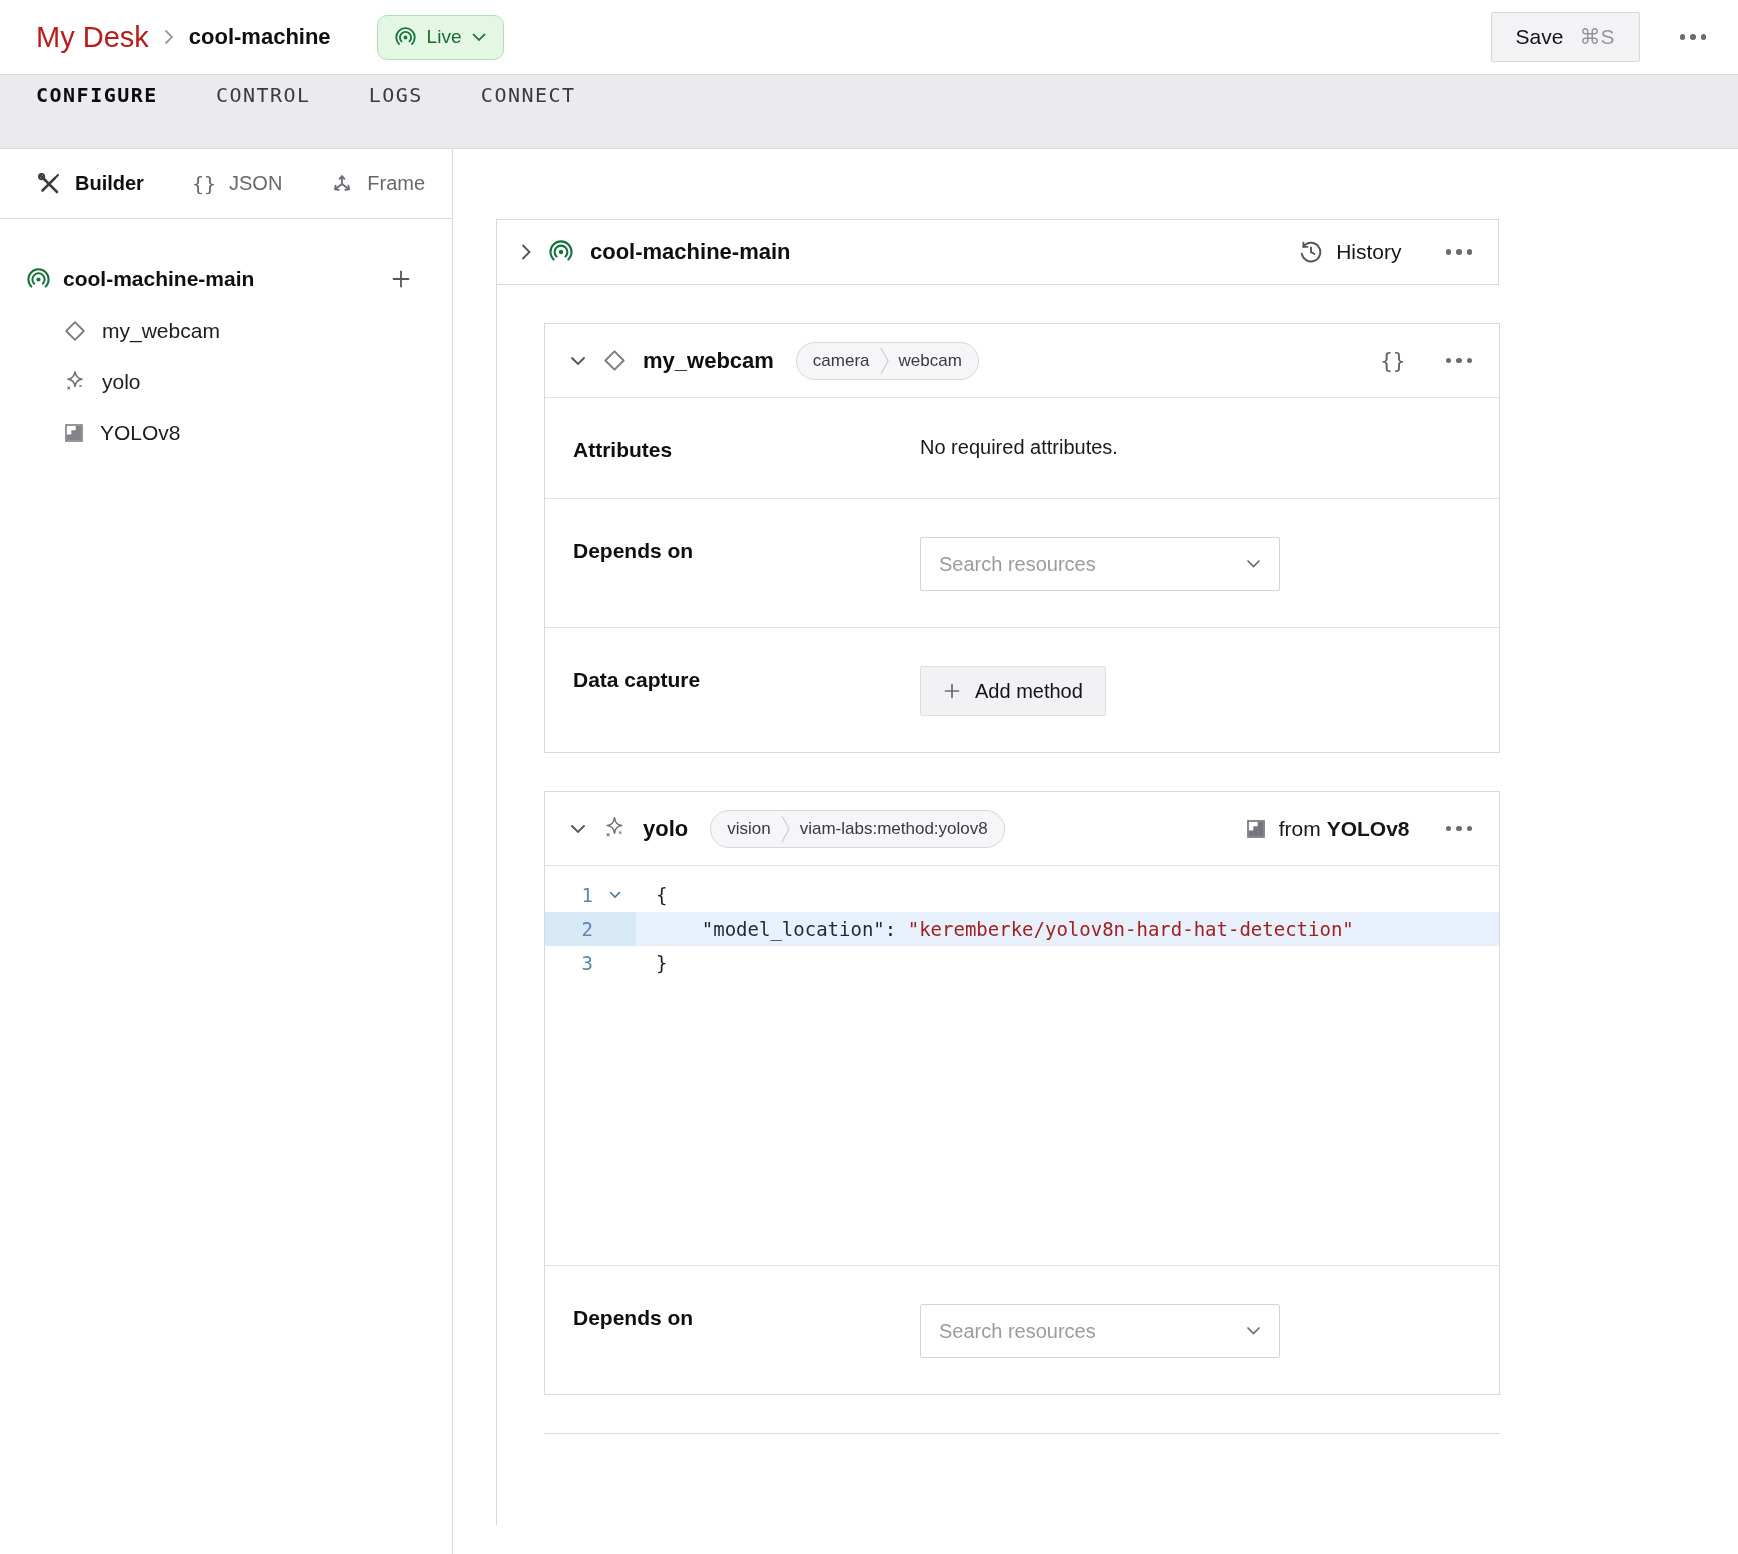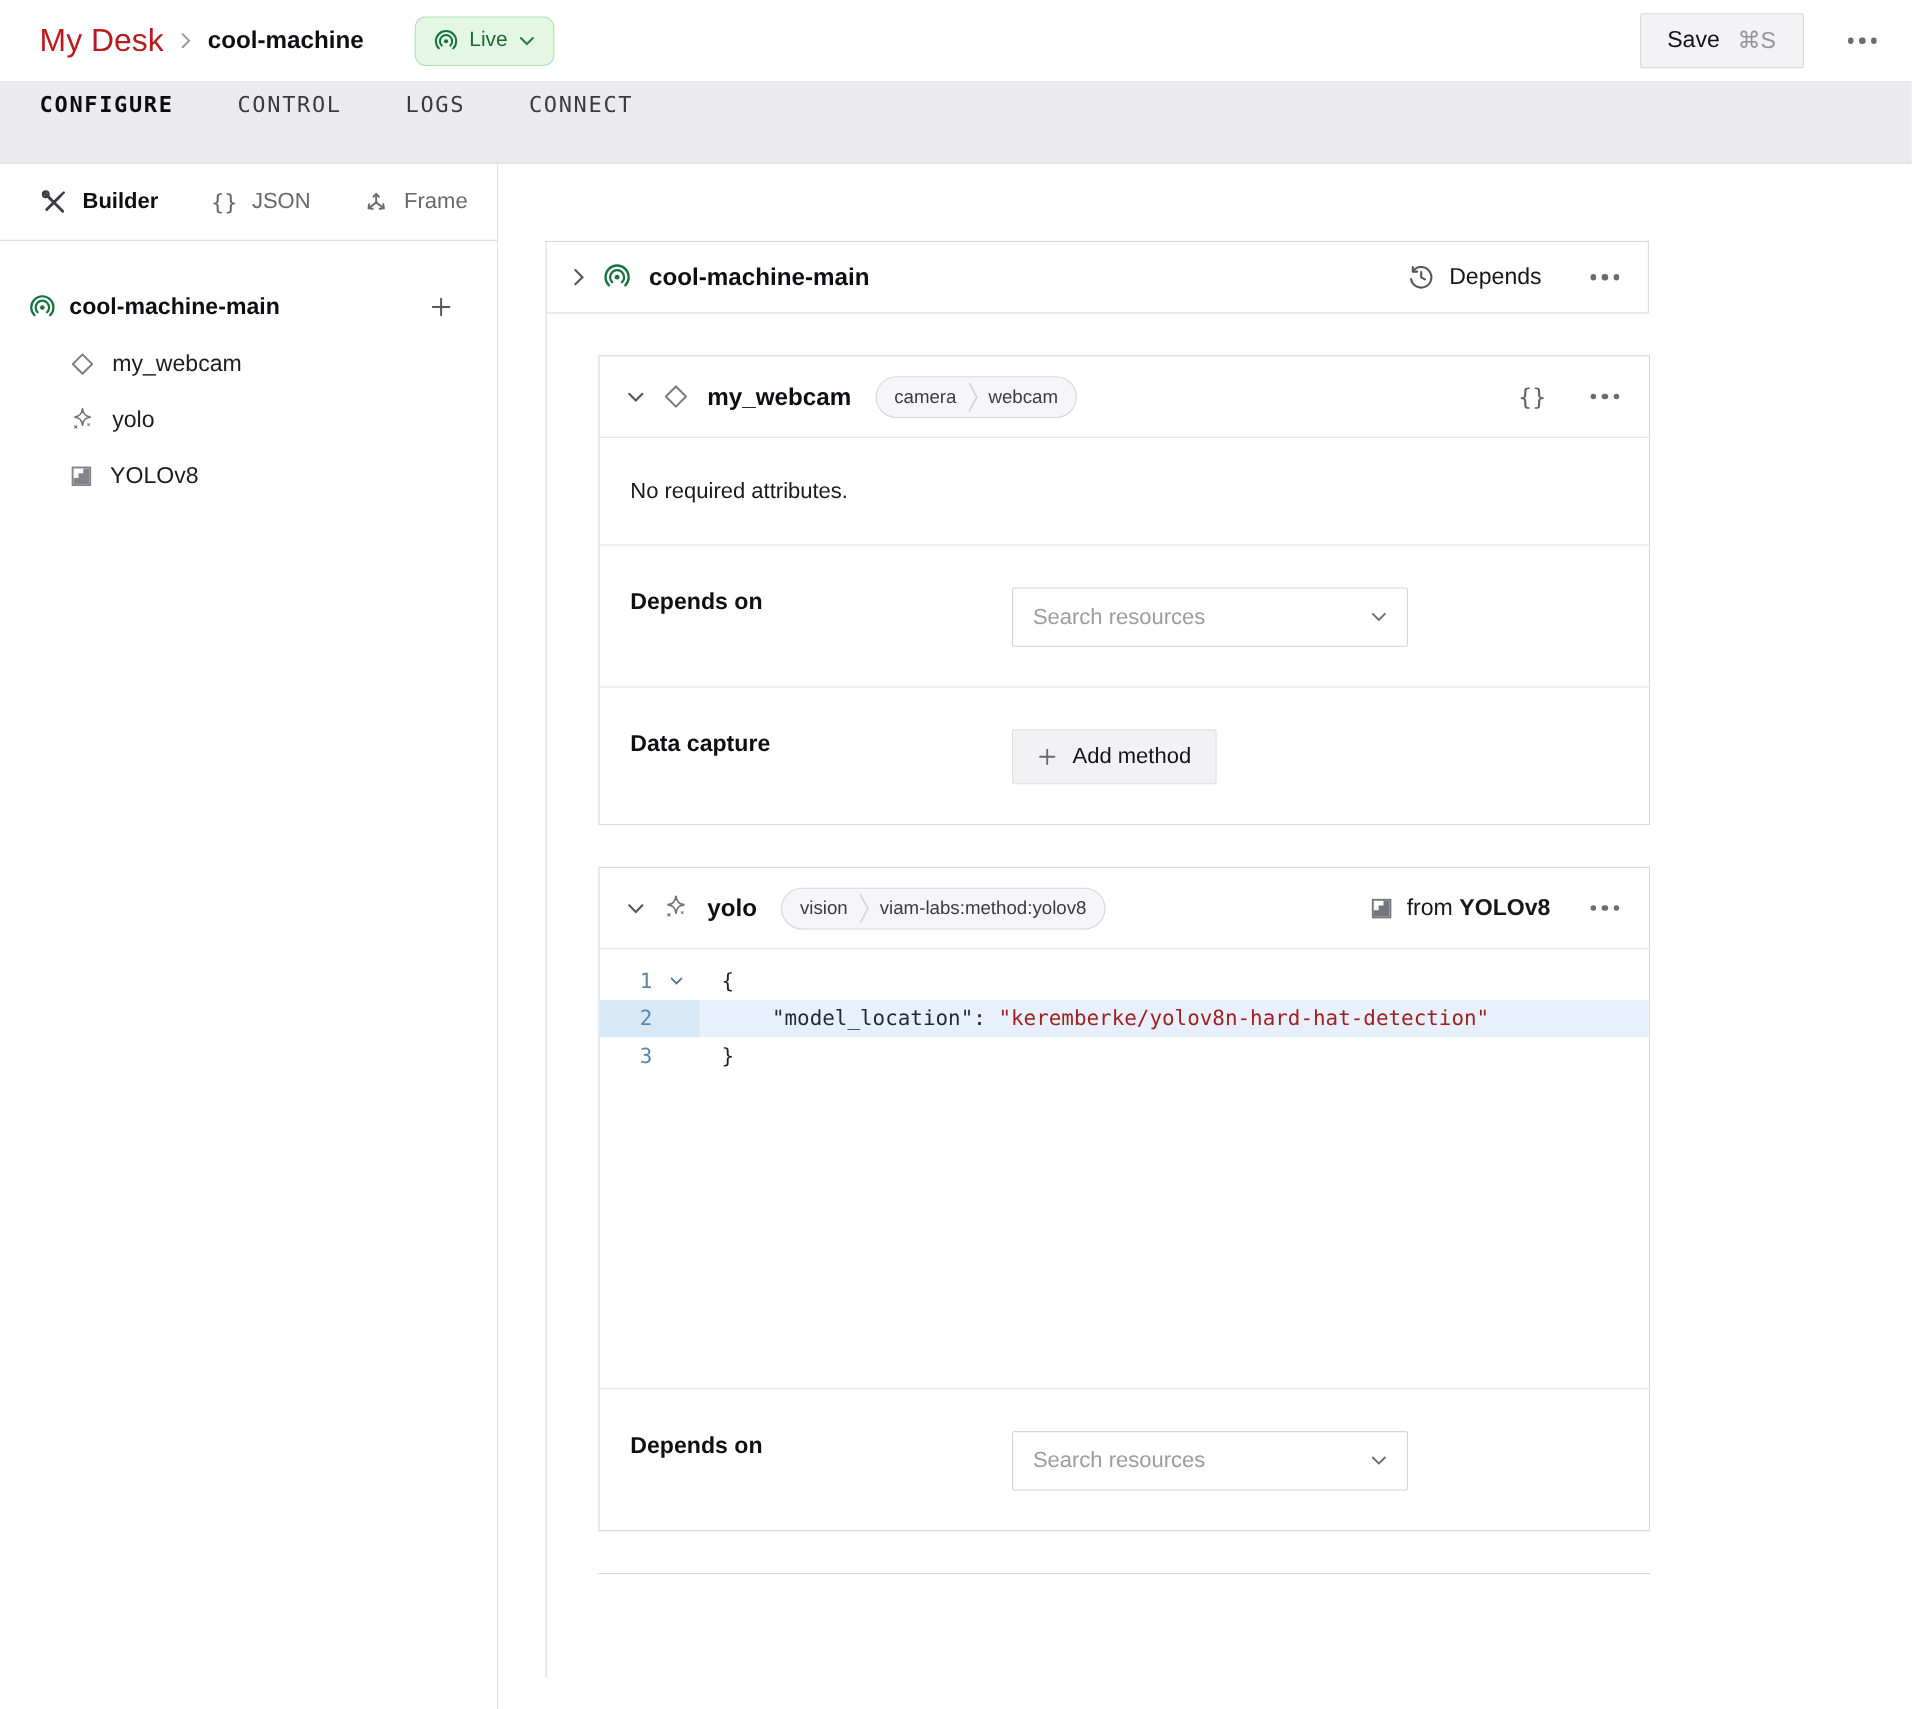--- a/index.html
+++ b/index.html
@@ -228,21 +228,21 @@
         <path d="M4.4 18.6 A10.1 10.1 0 1 1 18.6 18.6" stroke="#15733b" stroke-width="2" stroke-linecap="round"></path>
       </svg>
       <span class="machine-title">cool-machine-main</span>
       <div class="machine-right">
         <button class="history-btn">
           <svg width="26" height="26" viewBox="0 0 26 26" fill="none" stroke="#55555d" stroke-width="1.9" stroke-linecap="round" stroke-linejoin="round">
             <path d="M5.4 7.7 A9.3 9.3 0 1 1 3.8 14.6"></path>
             <path d="M5.4 3.8 L5.4 7.9 L9.4 7.9"></path>
             <path d="M13 8.4 V13.2 L16.4 15"></path>
           </svg>
-          <span>Depends</span>
+          <span>History</span>
         </button>
         <button class="more-dots">
             <i></i>
             <i></i>
             <i></i>
           </button>
       </div>
     </section>
 
     <div class="children-wrap">
@@ -269,20 +269,21 @@
             <button class="braces-btn">{}</button>
             <button class="more-dots">
                 <i></i>
                 <i></i>
                 <i></i>
               </button>
           </div>
         </div>
 
         <div class="section">
+          <div class="section-label">Attributes</div>
           <div class="section-body">
             <div class="attr-empty">No required attributes.</div>
           </div>
         </div>
 
         <div class="section">
           <div class="section-label">Depends on</div>
           <div class="section-body">
             <button class="select-box">
               <span class="select-ph">Search resources</span>

